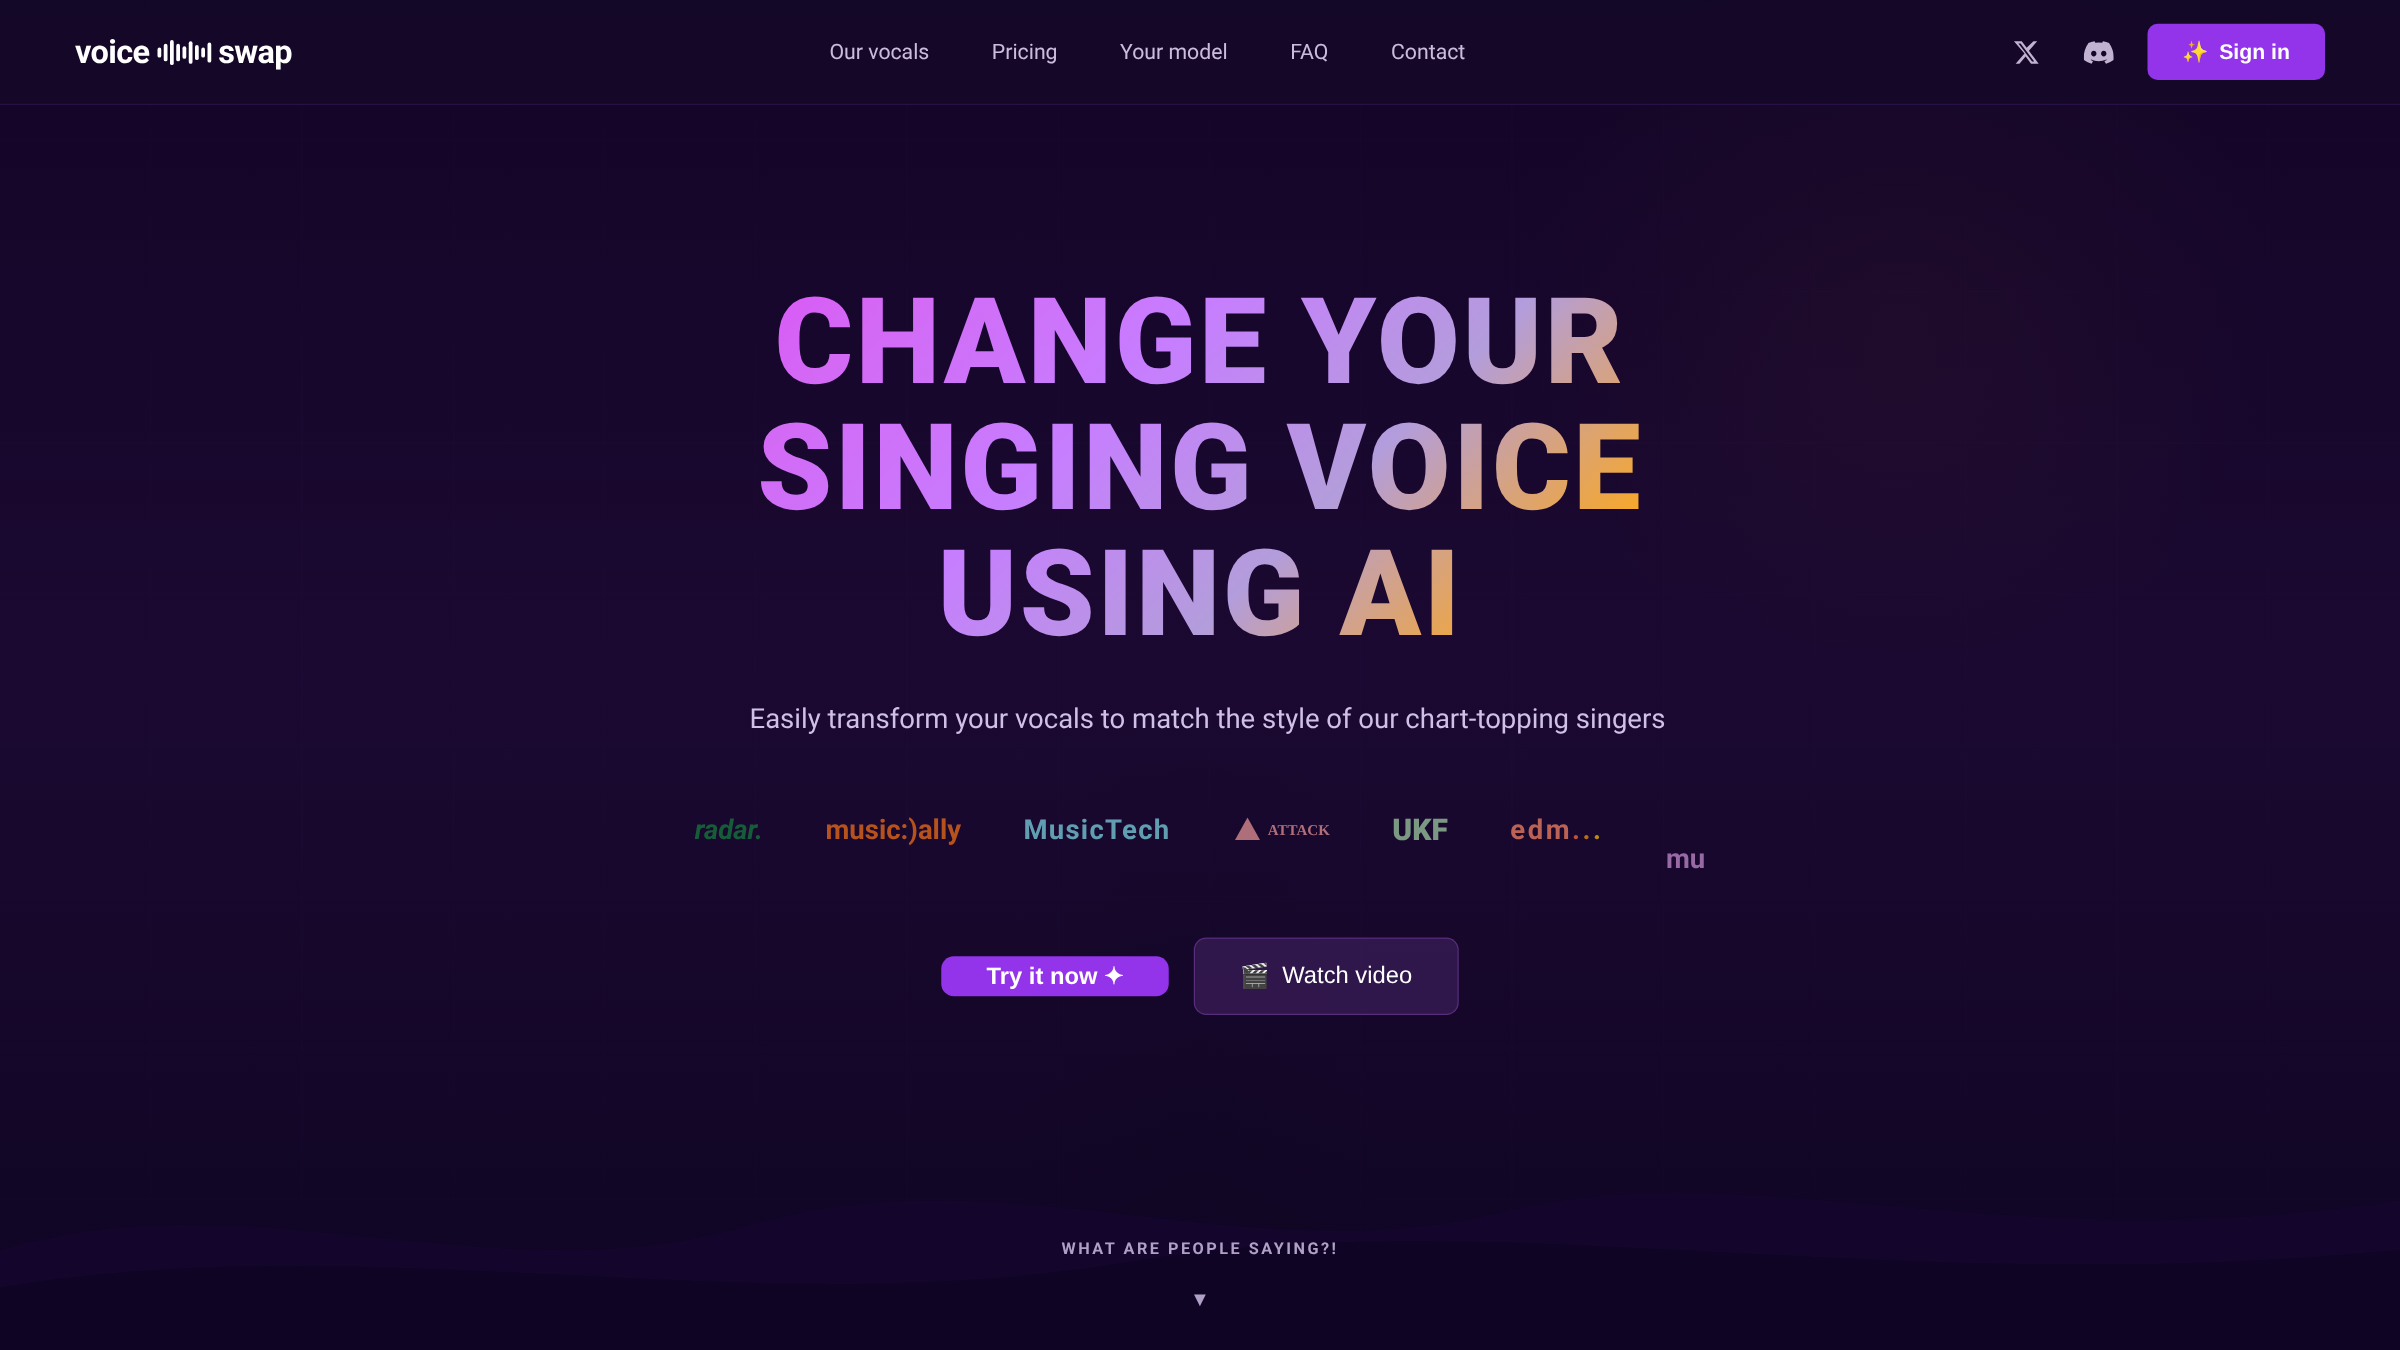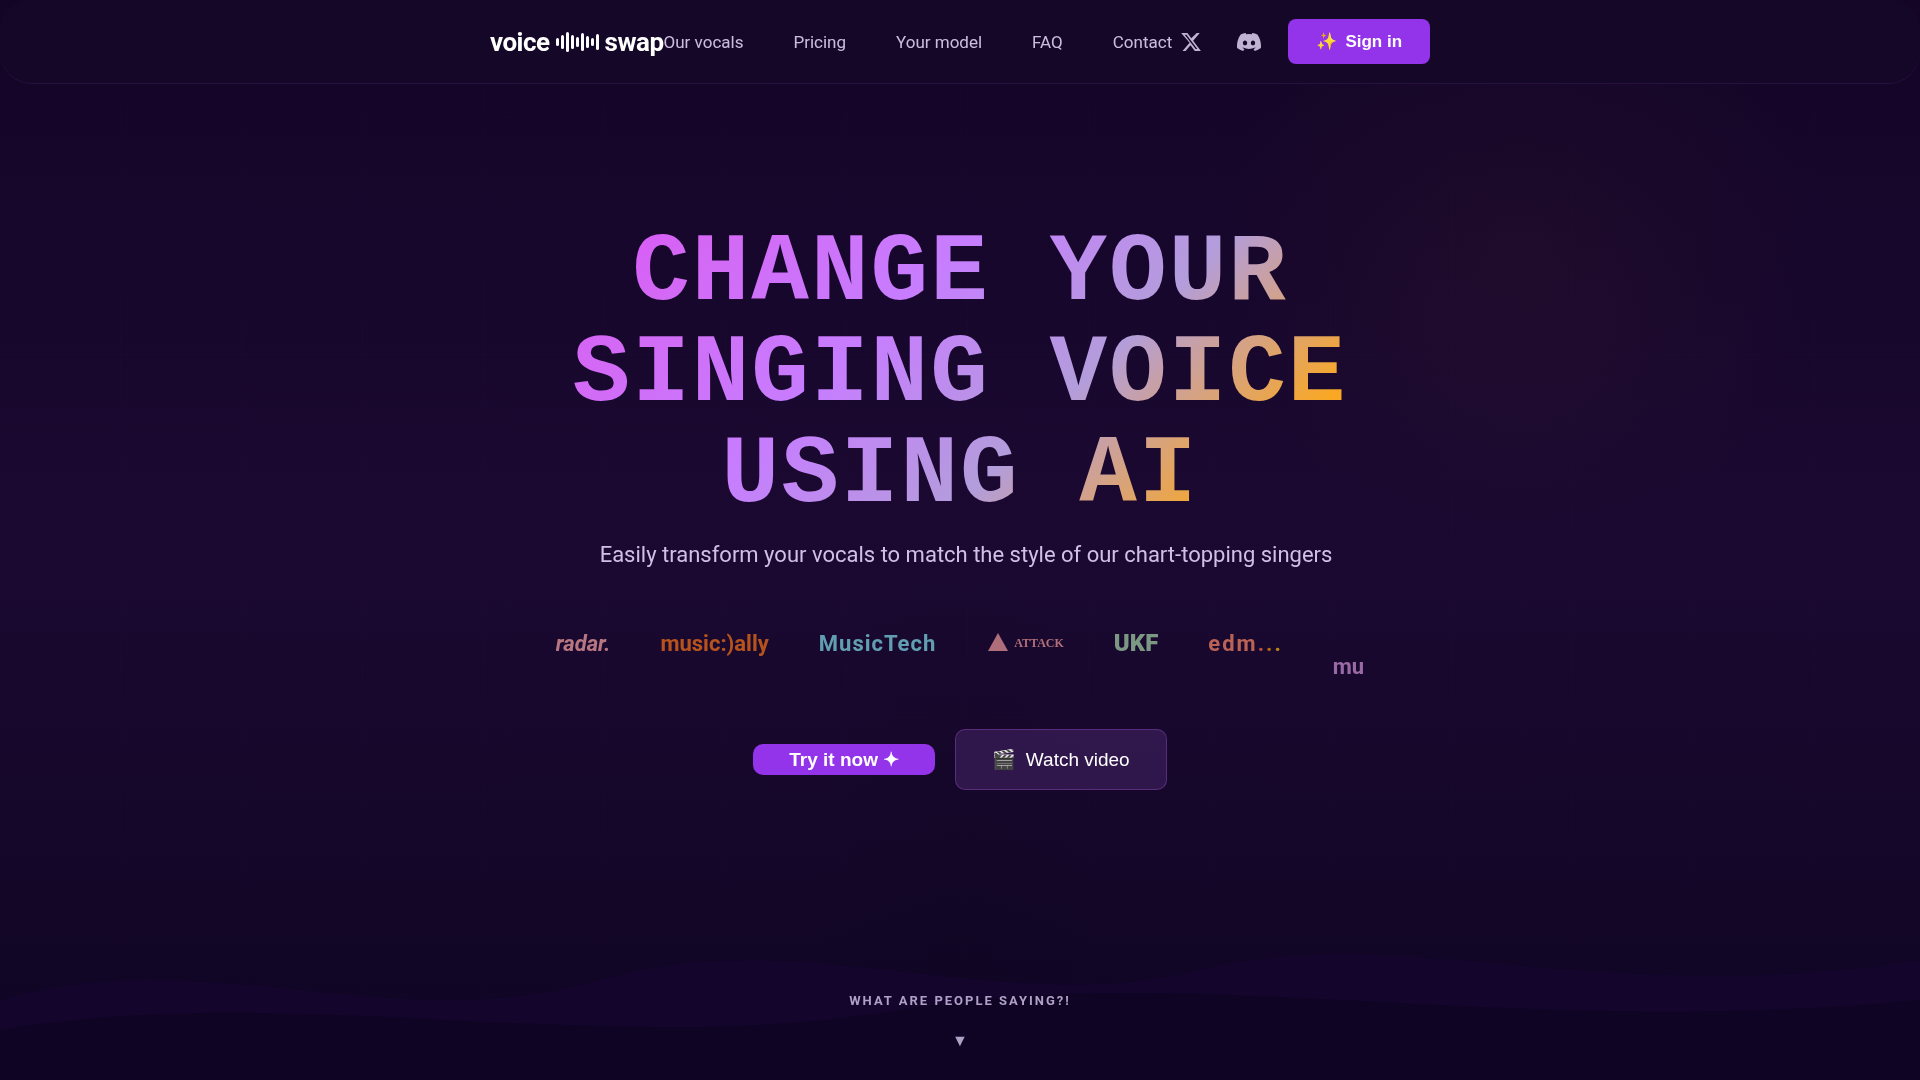--- a/index.html
+++ b/index.html
@@ -78,26 +78,25 @@
       background: radial-gradient(ellipse at 50% 80%, rgba(0,0,0,0.4) 0%, transparent 70%);
       z-index: 0;
     }
 
     
     nav {
       position: relative;
       z-index: 10;
       display: flex;
       align-items: center;
-      justify-content: center;
+      justify-content: space-between;
       padding: 0 60px;
       height: 84px;
       background: rgba(20, 8, 40, 0.9);
       border-bottom: 1px solid rgba(120, 60, 180, 0.2);
-      border-radius: 32px;
     }
 
     .nav-logo {
       display: flex;
       align-items: center;
       gap: 4px;
     }
 
     .logo-text-voice {
       font-size: 26px;
@@ -189,23 +188,22 @@
     .hero-title {
       font-size: 96px;
       font-weight: 900;
       line-height: 1.05;
       letter-spacing: 2px;
       text-transform: uppercase;
       background: linear-gradient(135deg, #e040fb 0%, #d468f5 20%, #c77dff 40%, #b39ddb 60%, #f9a825 80%, #ff8f00 100%);
       -webkit-background-clip: text;
       -webkit-text-fill-color: transparent;
       background-clip: text;
-      margin-bottom: 16px;
+      margin-bottom: 37px;
       max-width: 1000px;
-      font-family: Liberation Mono, monospace;
     }
 
     .hero-subtitle {
       font-size: 22px;
       color: #d0c0e8;
       margin-bottom: 40px;
       font-weight: 400;
       margin-left: 12px;
     }
 
@@ -219,21 +217,21 @@
       max-width: 900px;
     }
 
     .logo-item {
       font-size: 22px;
       font-weight: 700;
       white-space: nowrap;
       opacity: 0.7;
     }
 
-    .logo-radar { color: #fca5a5; font-style: italic; text-align: center; }
+    .logo-radar { color: #15803d; font-style: italic; text-align: center; }
     .logo-musicaly { color: #f97316; }
     .logo-musictech { color: #80deea; letter-spacing: 1px; }
     .logo-attack { color: #ef9a9a; font-size: 12px; font-family: Liberation Serif, serif; }
     .logo-ukf { color: #a5d6a7; font-size: 24px; font-weight: 900; }
     .logo-edm { color: #ff8a65; letter-spacing: 2px; }
     .logo-mu { color: #ce93d8; margin-top: 47px; }
 
     
     .cta-buttons {
       display: flex;

